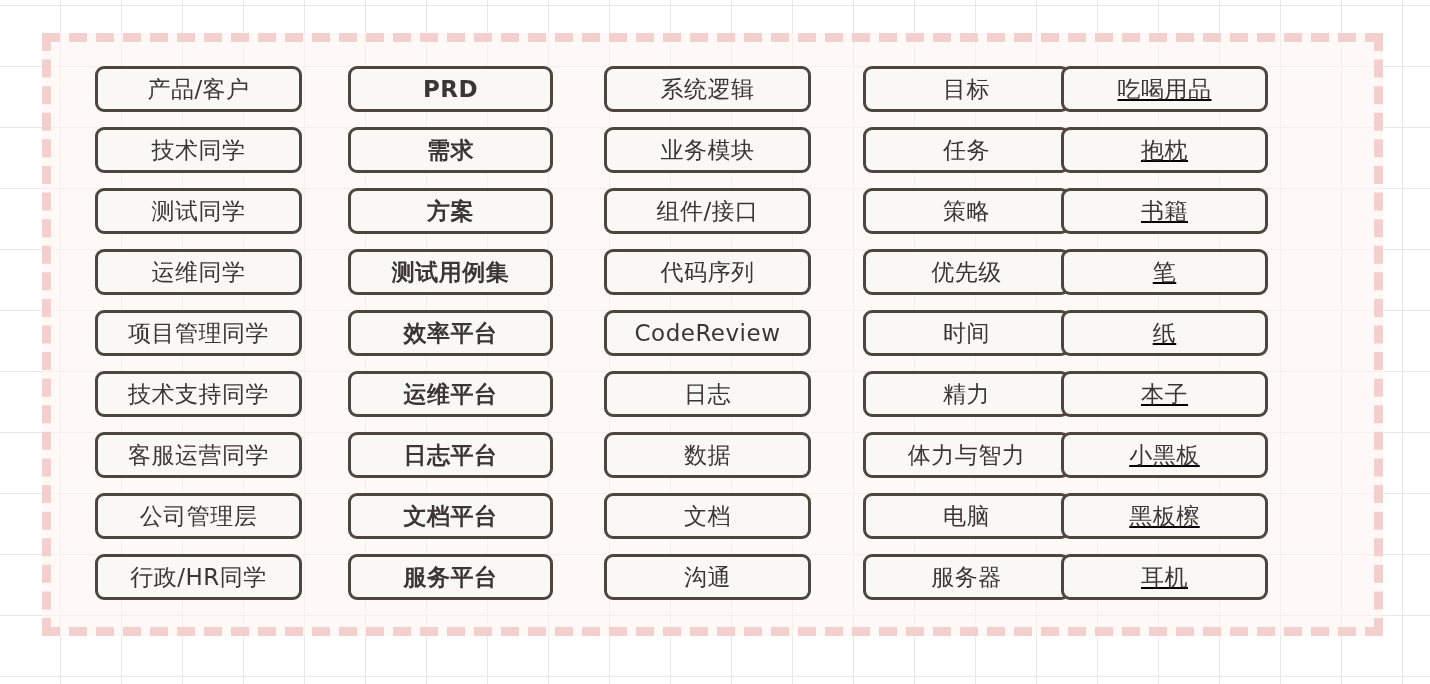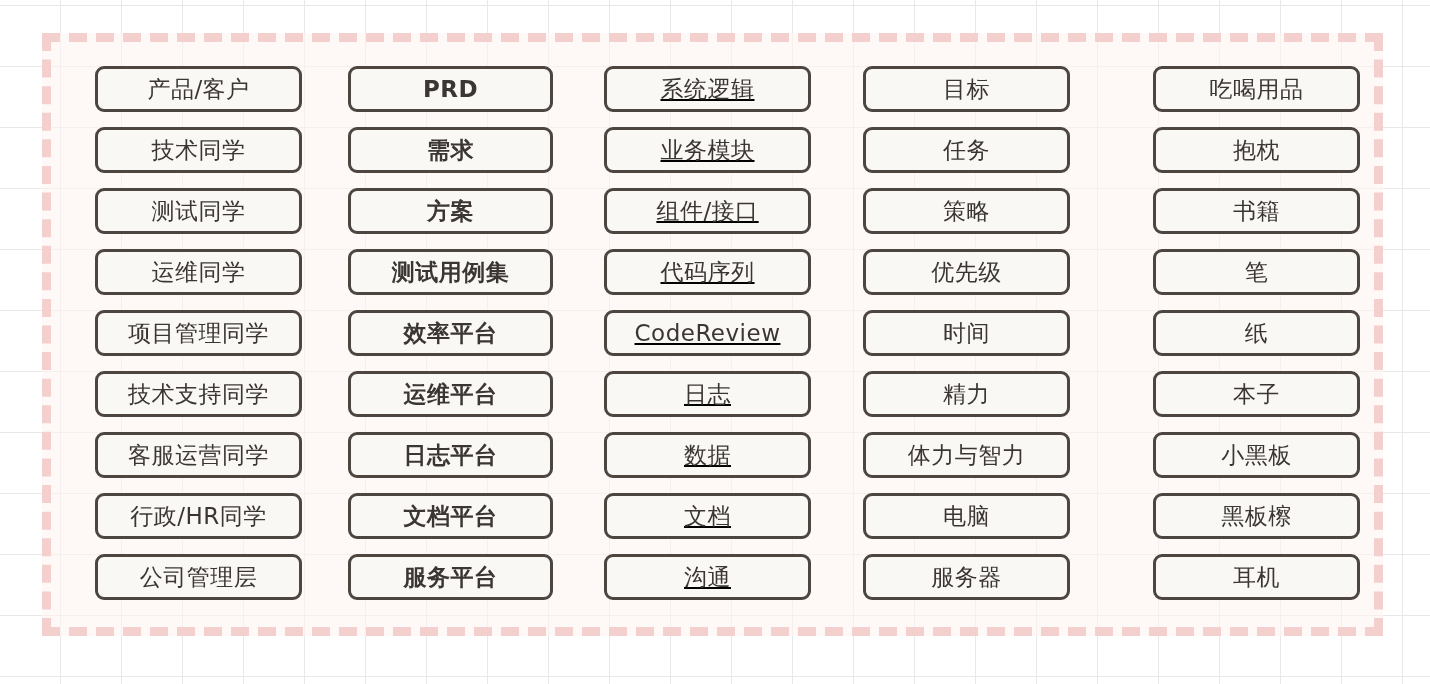--- a/index.html
+++ b/index.html
@@ -48,23 +48,23 @@
     height: 684px;
   }
 
   .column {
     position: absolute;
     top: 66px;
   }
 
   .column.c0 { left: 95px;   width: 207px; }
   .column.c1 { left: 348px;  width: 205px; font-weight: bold; }
-  .column.c2 { left: 604px;  width: 207px; text-decoration: underline; }
+  .column.c2 { left: 604px;  width: 207px; }
   .column.c3 { left: 863px;  width: 207px; }
-  .column.c4 { left: 1153px; width: 207px; }
+  .column.c4 { left: 1061px; width: 207px; text-decoration: underline; }
 
   .node {
     box-sizing: border-box;
     width: 100%;
     height: 46px;
     margin-bottom: 15px;
     border: 3px solid #4c4540;
     border-radius: 9px;
     background: #faf8f5;
     display: flex;
@@ -89,22 +89,22 @@
   <div id="columns">
 
     <div class="column c0">
       <div class="node">产品/客户</div>
       <div class="node">技术同学</div>
       <div class="node">测试同学</div>
       <div class="node">运维同学</div>
       <div class="node">项目管理同学</div>
       <div class="node">技术支持同学</div>
       <div class="node">客服运营同学</div>
+      <div class="node">公司管理层</div>
       <div class="node">行政/HR同学</div>
-      <div class="node">公司管理层</div>
     </div>
 
     <div class="column c1">
       <div class="node">PRD</div>
       <div class="node">需求</div>
       <div class="node">方案</div>
       <div class="node">测试用例集</div>
       <div class="node">效率平台</div>
       <div class="node">运维平台</div>
       <div class="node">日志平台</div>

